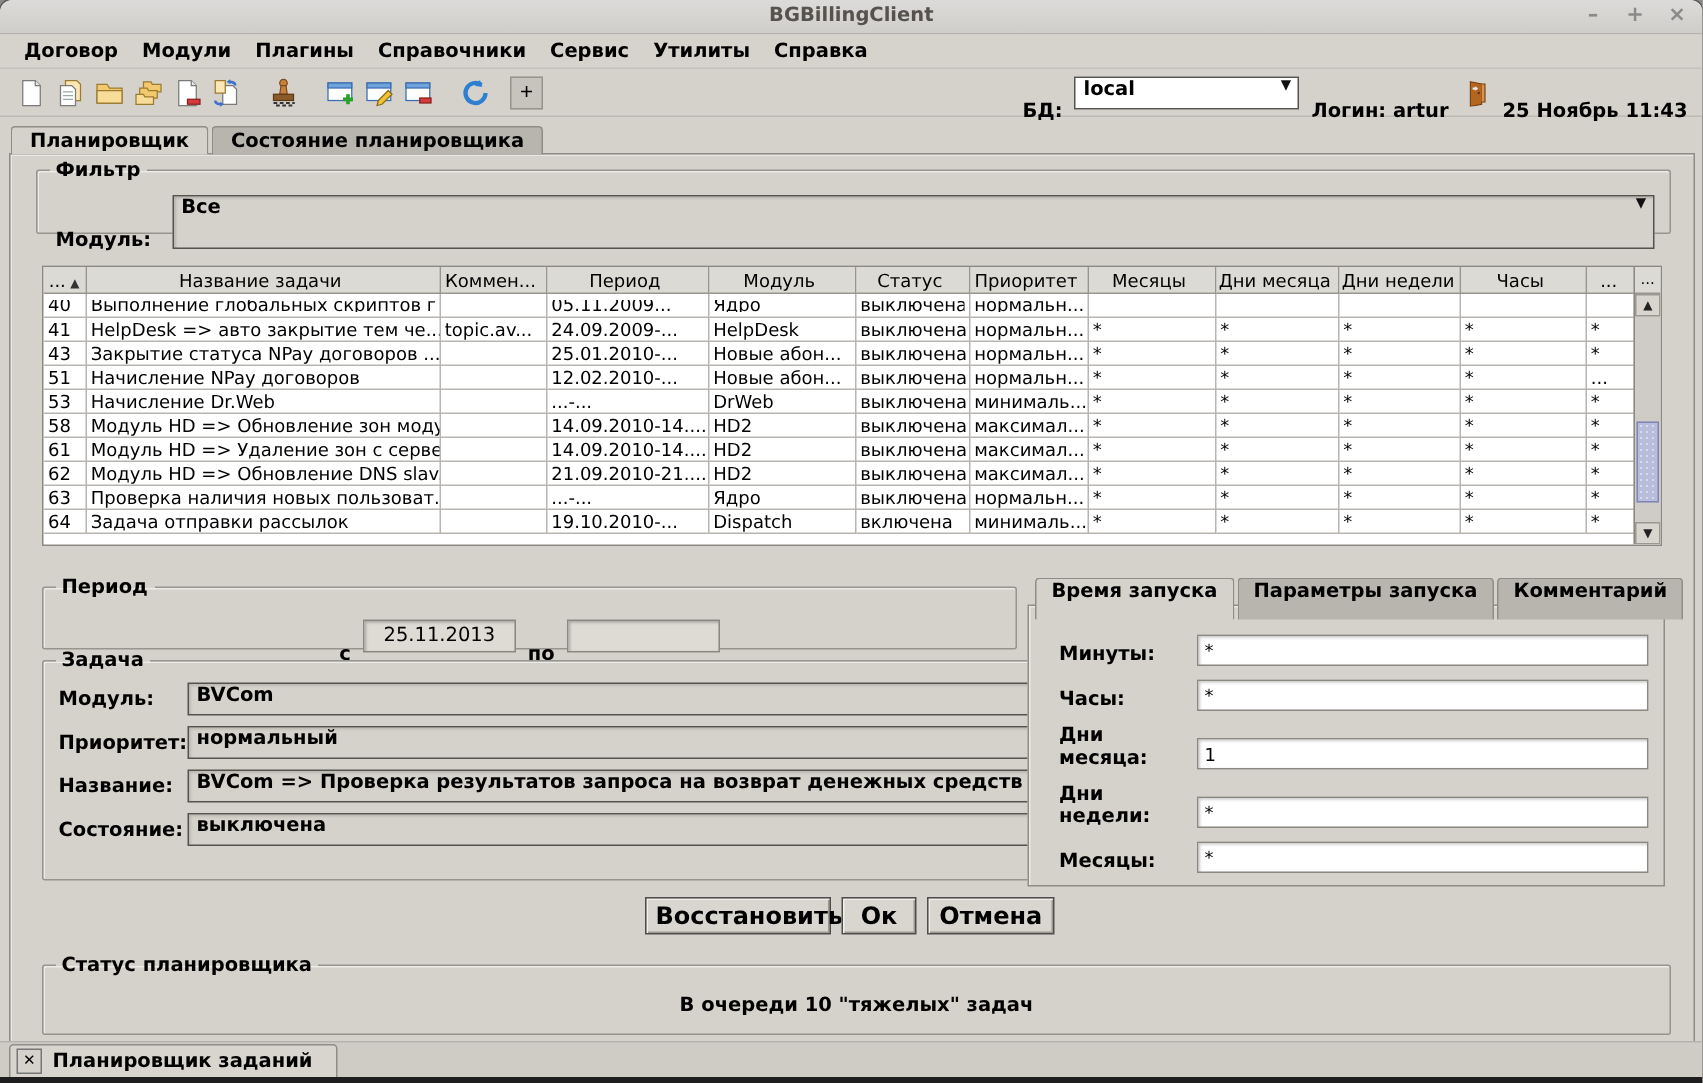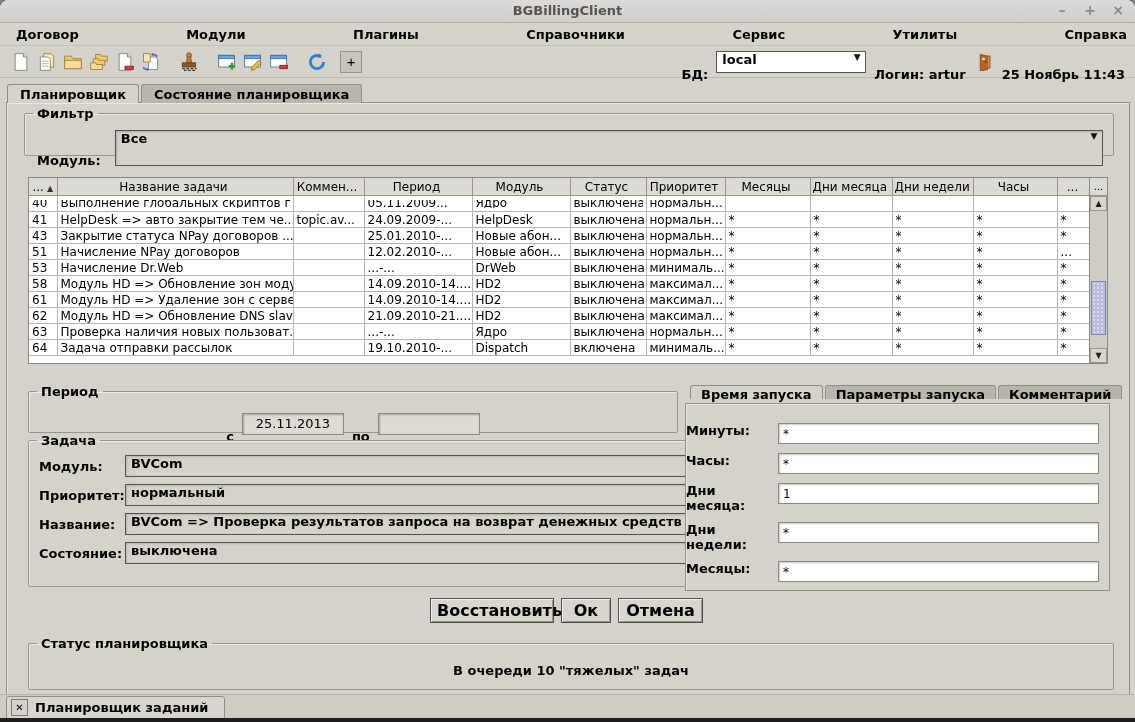--- a/index.html
+++ b/index.html
@@ -10,21 +10,21 @@
 
   
   #titlebar{left:0;top:0;width:1135px;height:22px;background:linear-gradient(#dcdbd9,#cfcecb);
             border-bottom:1px solid #b3b1ac;border-radius:8px 8px 0 0;}
   #titlebar .title{position:absolute;left:0;right:0;top:3px;text-align:center;font-weight:bold;color:#56524e;}
   .winbtns{position:absolute;right:10px;top:2px;display:flex;gap:14px;color:#8a8a8a;font-weight:bold;font-size:14px;}
   .winbtns span{cursor:default;width:14px;text-align:center;}
 
   
   #menubar{left:0;top:23px;width:1135px;height:23px;background:#d6d3cc;display:flex;align-items:center;
-           padding-left:8px;gap:0;border-bottom:1px solid #c3c1bb;box-sizing:border-box;justify-content:space-between;}
+           padding-left:8px;gap:0;border-bottom:1px solid #c3c1bb;box-sizing:border-box;}
   #menubar .mitem{font-weight:bold;padding:2px 8px;}
 
   
   #toolbar{left:0;top:46px;width:1135px;height:32px;background:#d5d2cb;display:flex;align-items:center;
            border-bottom:1px solid #bcbab4;box-sizing:border-box;padding-left:8px;}
   .tbicon{width:26px;height:24px;display:flex;align-items:center;justify-content:center;}
   .tbgap{width:12px;}
   .plusbtn{width:22px;height:22px;background:#c7c4bd;border:1px solid #96948d;display:flex;align-items:center;
            justify-content:center;font-size:15px;margin-left:10px;}
   #toolbar .right{margin-left:auto;display:flex;align-items:center;gap:8px;padding-right:10px;}
@@ -75,25 +75,25 @@
   #fsPeriod{left:28px;top:384px;width:648px;height:47px;}
   #fsPeriod .row{display:flex;align-items:center;justify-content:center;margin-top:4px;gap:8px;}
   .datefield{width:100px;height:20px;border:1px solid #8a8880;box-shadow:inset 1px 1px 2px rgba(0,0,0,.25);
              background:#dedbd5;text-align:center;line-height:20px;font-size:13px;}
   #fsTask{left:28px;top:433px;width:648px;height:152px;}
   #fsTask .frow{display:flex;align-items:center;margin:7px 12px 0 10px;}
   #fsTask .flabel{width:86px;font-weight:bold;}
   #fsTask .combo{flex:1;height:22px;box-shadow:inset 1px 1px 2px rgba(0,0,0,.15);}
 
   
-  #schedtabs{left:690px;top:385px;height:14px;z-index:3;display:flex;gap:2px;}
+  #schedtabs{left:690px;top:385px;height:28px;z-index:3;display:flex;gap:2px;}
   #schedtabs .tab{padding:1px 10px 2px 10px;}
   #schedpanel{left:685px;top:403px;width:423px;height:186px;border:1px solid #8f8d86;background:#d5d2cb;
               box-shadow:inset 1px 1px 0 #e9e7e2;}
-  #schedpanel .srow{display:flex;align-items:flex-start;margin:9px 10px 0 0;}
+  #schedpanel .srow{display:flex;align-items:flex-end;margin:9px 10px 0 20px;}
   #schedpanel .srow:first-child{margin-top:19px;}
   #schedpanel .slabel{width:92px;font-weight:bold;}
   .tinput{flex:1;height:19px;border:1px solid #8a8880;box-shadow:inset 1px 1px 2px rgba(0,0,0,.22);
           background:#fff;font-family:inherit;font-size:12px;padding:0 4px;}
 
   
   .btn{position:absolute;height:25px;background:#d9d6d0;border:1px solid #4e4e4e;font-weight:bold;font-size:16px;
        font-family:inherit;box-shadow:inset 1px 1px 0 #f0efec, inset -1px -1px 0 #9a988f;}
   #btnRestore{left:430px;top:598px;width:124px;}
   #btnOk{left:561px;top:598px;width:50px;}

